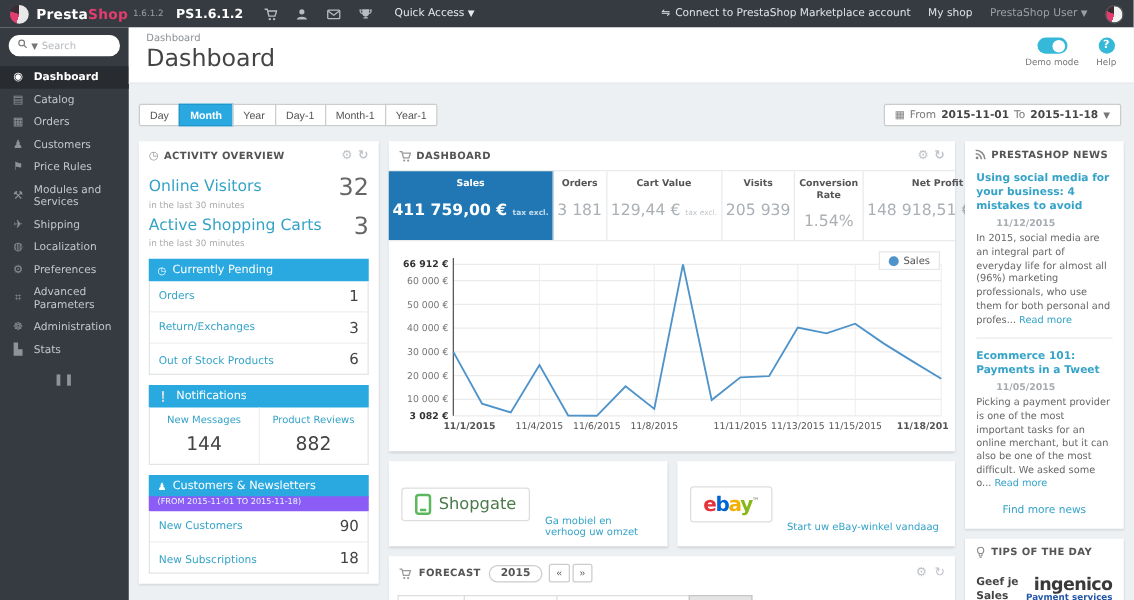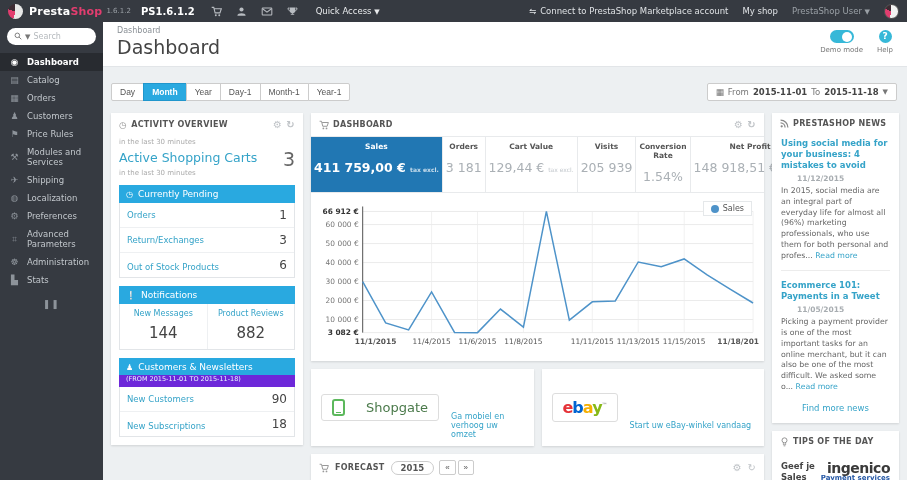--- a/index.html
+++ b/index.html
@@ -69,21 +69,21 @@
   .gear, .refresh { color:#c0c4c8; font-size:10px; cursor:pointer; }
 
   
   .act-body { padding:2px 8px 8px 8px; }
   .biglink { color:#35a3c8; font-size:12.5px; cursor:pointer; }
   .bigrow { display:flex; align-items:flex-start; margin-top:3px; }
   .bigval { margin-left:auto; font-size:19px; color:#666; line-height:1; }
   .subnote { font-size:7px; color:#aaa; margin-bottom:4px; }
   .sec-head { background:#29a9e0; color:#fff; font-size:9px; padding:4px 7px; margin-top:8px; display:flex; align-items:center; gap:5px; }
   .sec-head .wico { font-size:8px; display:inline-flex; }
-  .sec-sub { background:#6d28d9; color:#eaf7fd; font-size:6.5px; padding:0 7px 4px 7px; margin-top:-1px; }
+  .sec-sub { background:#8b5cf6; color:#eaf7fd; font-size:6.5px; padding:0 7px 4px 7px; margin-top:-1px; }
   .sec-rows { border:1px solid #e2e5e8; border-top:none; }
   .srow { display:flex; align-items:center; padding:5px 7px; border-bottom:1px solid #eef0f2; cursor:pointer; }
   .srow:last-child { border-bottom:none;align-items:flex-end; }
   .srow .lbl { color:#35a3c8; font-size:8.5px; }
   .srow .val { margin-left:auto; font-size:12px; color:#444; }
   .two-col { display:flex; border:1px solid #e2e5e8; border-top:none; }
   .tc-cell { flex:1; text-align:center; padding:5px 2px 7px; cursor:pointer; }
   .tc-cell + .tc-cell { border-left:1px solid #eef0f2; }
   .tc-lbl { color:#35a3c8; font-size:8px; }
   .tc-val { font-size:15px; color:#444; margin-top:6px; }
@@ -102,21 +102,21 @@
 
   
   .chart-wrap { position:relative; padding:6px 4px 2px; }
   .legend { position:absolute; top:8px; right:12px; border:1px solid #e5e8ea; padding:2px 7px; font-size:8px; color:#555; display:flex; align-items:center; gap:4px; background:#fff; }
   .ldot { width:8px; height:8px; border-radius:50%; display:inline-block; }
   .chart svg { display:block; }
 
   
   .promo-row { display:flex; gap:8px; margin-bottom:8px; }
   .promo { flex:1; background:#fff; box-shadow:0 1px 2px rgba(0,0,0,.12); padding:7px 10px; display:flex; align-items:center; gap:12px; }
-  .brandbox { border:1px solid #ddd; border-radius:3px; padding:4px 10px; display:flex; align-items:center; gap:21px; background:#fff; }
+  .brandbox { border:1px solid #ddd; border-radius:3px; padding:4px 10px; display:flex; align-items:center; gap:6px; background:#fff; }
   .sg-ico { width:13px; height:17px; border:2px solid #5cb85c; border-radius:3px; position:relative; }
   .sg-ico::after { content:""; position:absolute; left:2px; bottom:1px; width:5px; height:1.5px; background:#5cb85c; }
   .sg-txt { font-size:13px; color:#4b7a4b; }
   .ebay-txt { font-size:16px; font-weight:bold; letter-spacing:-1px; }
   .ebay-tm { font-size:6px; color:#999; vertical-align:super; }
   .promo-link { color:#35a3c8; font-size:8px; cursor:pointer;margin-top:36px; }
 
   
   .fc-head { display:flex; align-items:center; gap:6px; padding:6px 8px; }
   .fc-title { font-size:8px; font-weight:bold; color:#555; letter-spacing:.3px;text-align:right; }
@@ -289,20 +289,24 @@
       <div class="col1">
         <div class="panel">
           <div class="phead">
             <span class="phead-ico">◷</span>
             <span>ACTIVITY OVERVIEW</span>
             <span class="spacer"></span>
             <span class="gear">⚙</span>
             <span class="refresh">↻</span>
           </div>
           <div class="act-body">
+            <div class="bigrow">
+                <span class="biglink">Online Visitors</span>
+                <span class="bigval">32</span>
+              </div>
             <div class="subnote">in the last 30 minutes</div>
             <div class="bigrow">
                 <span class="biglink">Active Shopping Carts</span>
                 <span class="bigval">3</span>
               </div>
             <div class="subnote">in the last 30 minutes</div>
 
             <div class="sec-head">
                 <span class="wico">◷</span>
                 <span>Currently Pending</span>

